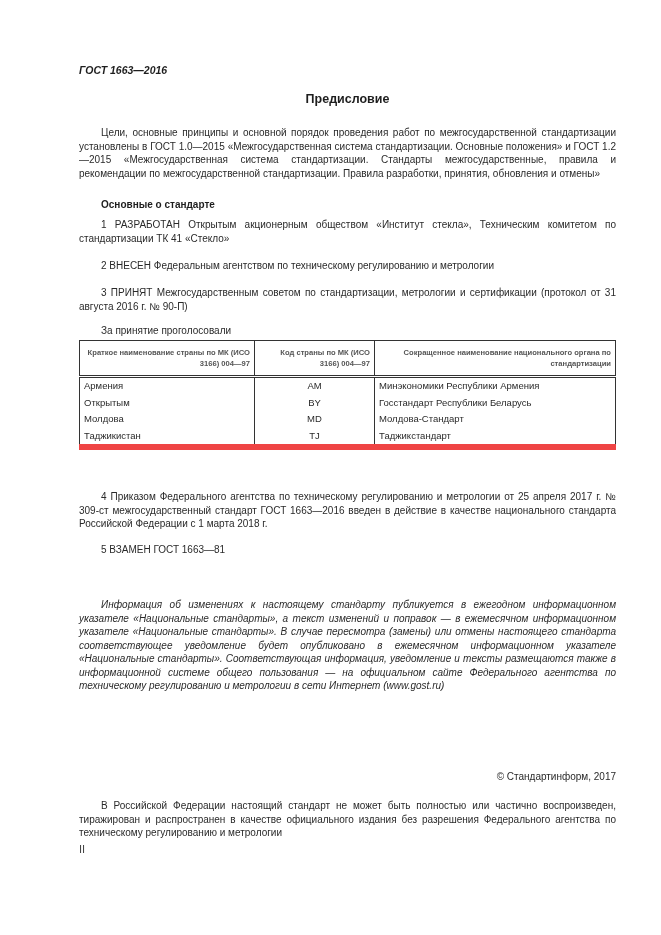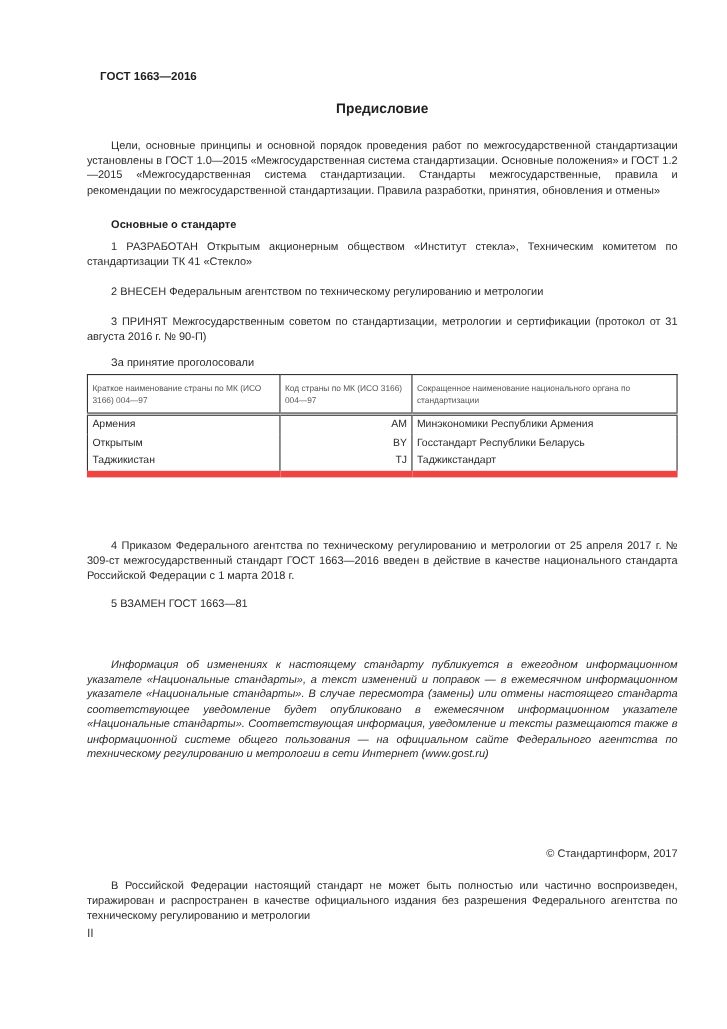--- a/index.html
+++ b/index.html
@@ -3,54 +3,54 @@
   <meta charset="utf-8">
   <style>
     html, body { margin: 0; padding: 0; background: #ffffff; }
     body {
       width: 661px; height: 935px; position: relative; overflow: hidden;
       font-family: "Liberation Sans", "DejaVu Sans", sans-serif;
       color: #2a2a2a;
     }
     .page { position: absolute; left: 79px; top: 0; width: 537px; }
     .doc-code {
-      position: absolute; top: 64px; left: 12px;
-      font-size: 10.5px; font-weight: bold; color: #1e1e1e;
+      position: absolute; top: 64px; left: 0;
+      font-size: 10.5px; font-weight: bold; color: #1e1e1e; font-style: italic;
     }
     .title {
       position: absolute; top: 92px; left: 0; width: 537px; text-align: center;
       font-size: 12.5px; font-weight: bold; color: #1e1e1e;
     }
     .para {
       position: absolute; left: 0; width: 537px;
       font-size: 10px; line-height: 13.5px; text-align: justify;
       text-indent: 22px; margin: 0;
     }
     .subhead {
       position: absolute; left: 22px; font-size: 10px; font-weight: bold; color: #1e1e1e;
     }
     .italic { font-style: italic; }
 
     table.vote {
       position: absolute; left: 0; top: 340px; width: 537px;
       border-collapse: collapse; font-size: 9.5px;
     }
     table.vote th {
-      font-weight: normal; font-size: 7.6px; color: #555;
-      text-align: left; line-height: 11px; padding: 5px 4px 5px 4px;
+      font-weight: bold; font-size: 7.6px; color: #555;
+      text-align: right; line-height: 11px; padding: 5px 4px 5px 4px;
       border: 1px solid #333; border-bottom: 3px double #333;
       height: 24px;
     }
     table.vote td {
       padding: 0 4px; height: 16.5px; line-height: 16.5px;
       border-left: 1px solid #333; border-right: 1px solid #333;
       color: #2a2a2a; white-space: nowrap;
     }
     table.vote tr:last-child td { border-bottom: 6px solid #ef4444; }
-    table.vote td.code { text-align: right; }
+    table.vote td.code { text-align: center; }
     .col1 { width: 166px; }
     .col2 { width: 111px; }
 
     .copyright {
       position: absolute; top: 771px; right: 0; font-size: 10px;
     }
     .pagenum {
       position: absolute; top: 843px; left: 0; font-size: 11px; color: #444;
     }
   </style>
@@ -88,20 +88,25 @@
         <td>Армения</td>
         <td class="code">AM</td>
         <td>Минэкономики Республики Армения</td>
       </tr>
       <tr>
         <td>Открытым</td>
         <td class="code">BY</td>
         <td>Госстандарт Республики Беларусь</td>
       </tr>
       <tr>
+        <td>Молдова</td>
+        <td class="code">MD</td>
+        <td>Молдова-Стандарт</td>
+      </tr>
+      <tr>
         <td>Таджикистан</td>
         <td class="code">TJ</td>
         <td>Таджикстандарт</td>
       </tr>
     </tbody>
   </table>
 
   <p class="para" style="top:490px;">4 Приказом Федерального агентства по техническому регулированию и метрологии от 25 апреля 2017 г. № 309-ст межгосударственный стандарт ГОСТ 1663—2016 введен в действие в качестве национального стандарта Российской Федерации с 1 марта 2018 г.</p>
 
   <p class="para" style="top:543px;">5 ВЗАМЕН ГОСТ 1663—81</p>

